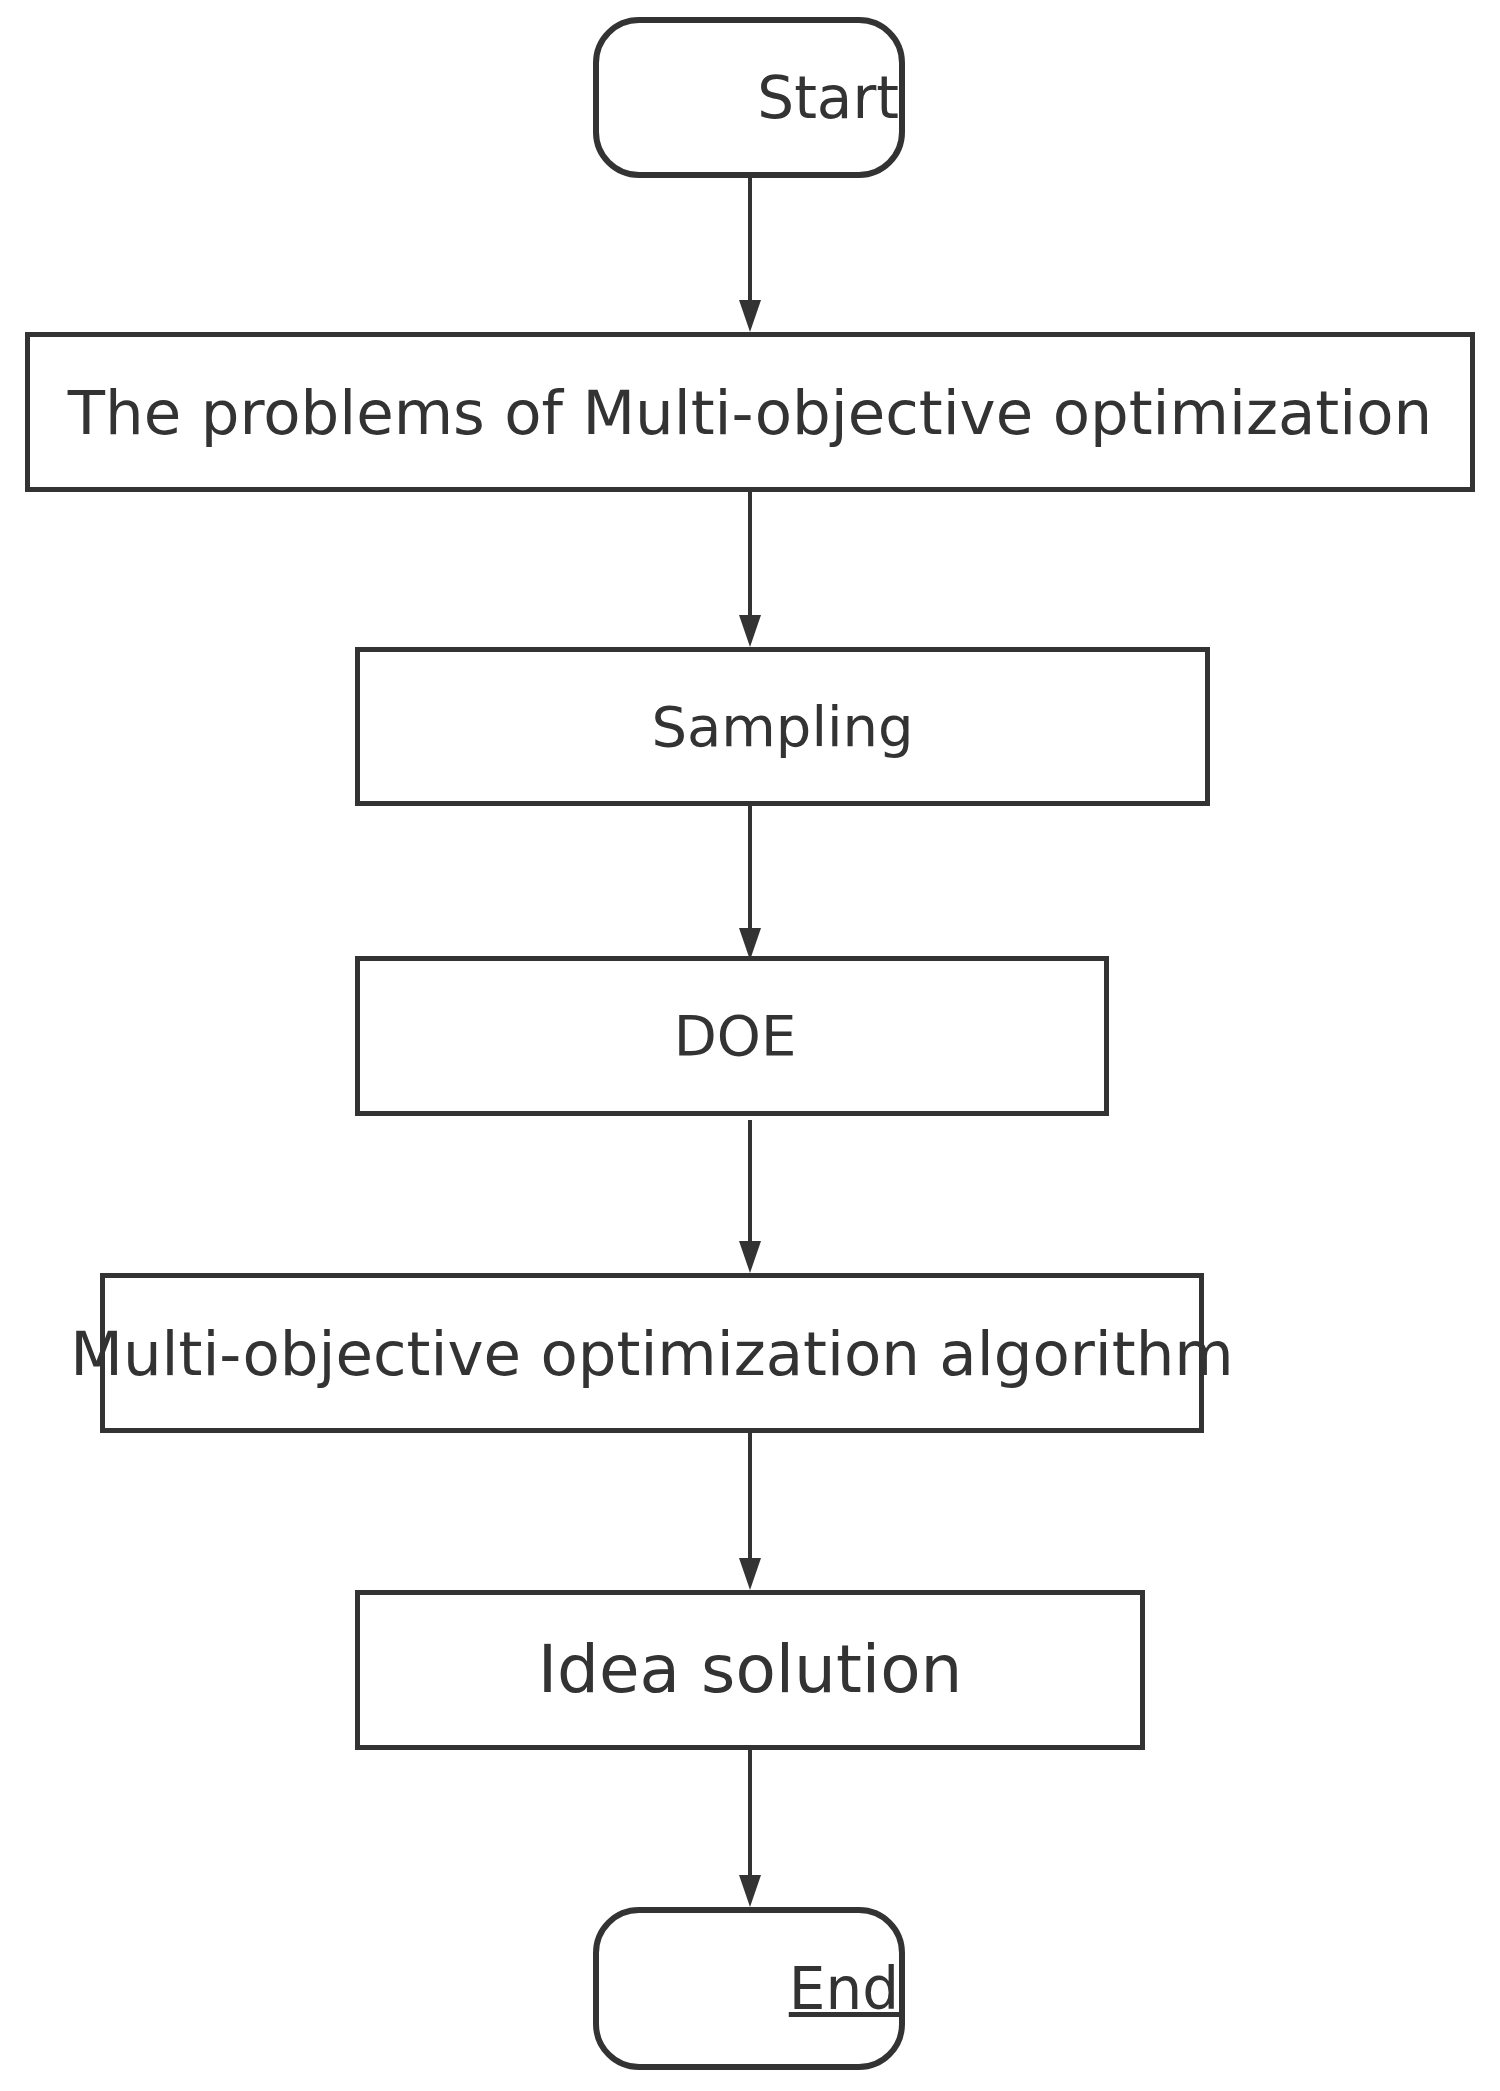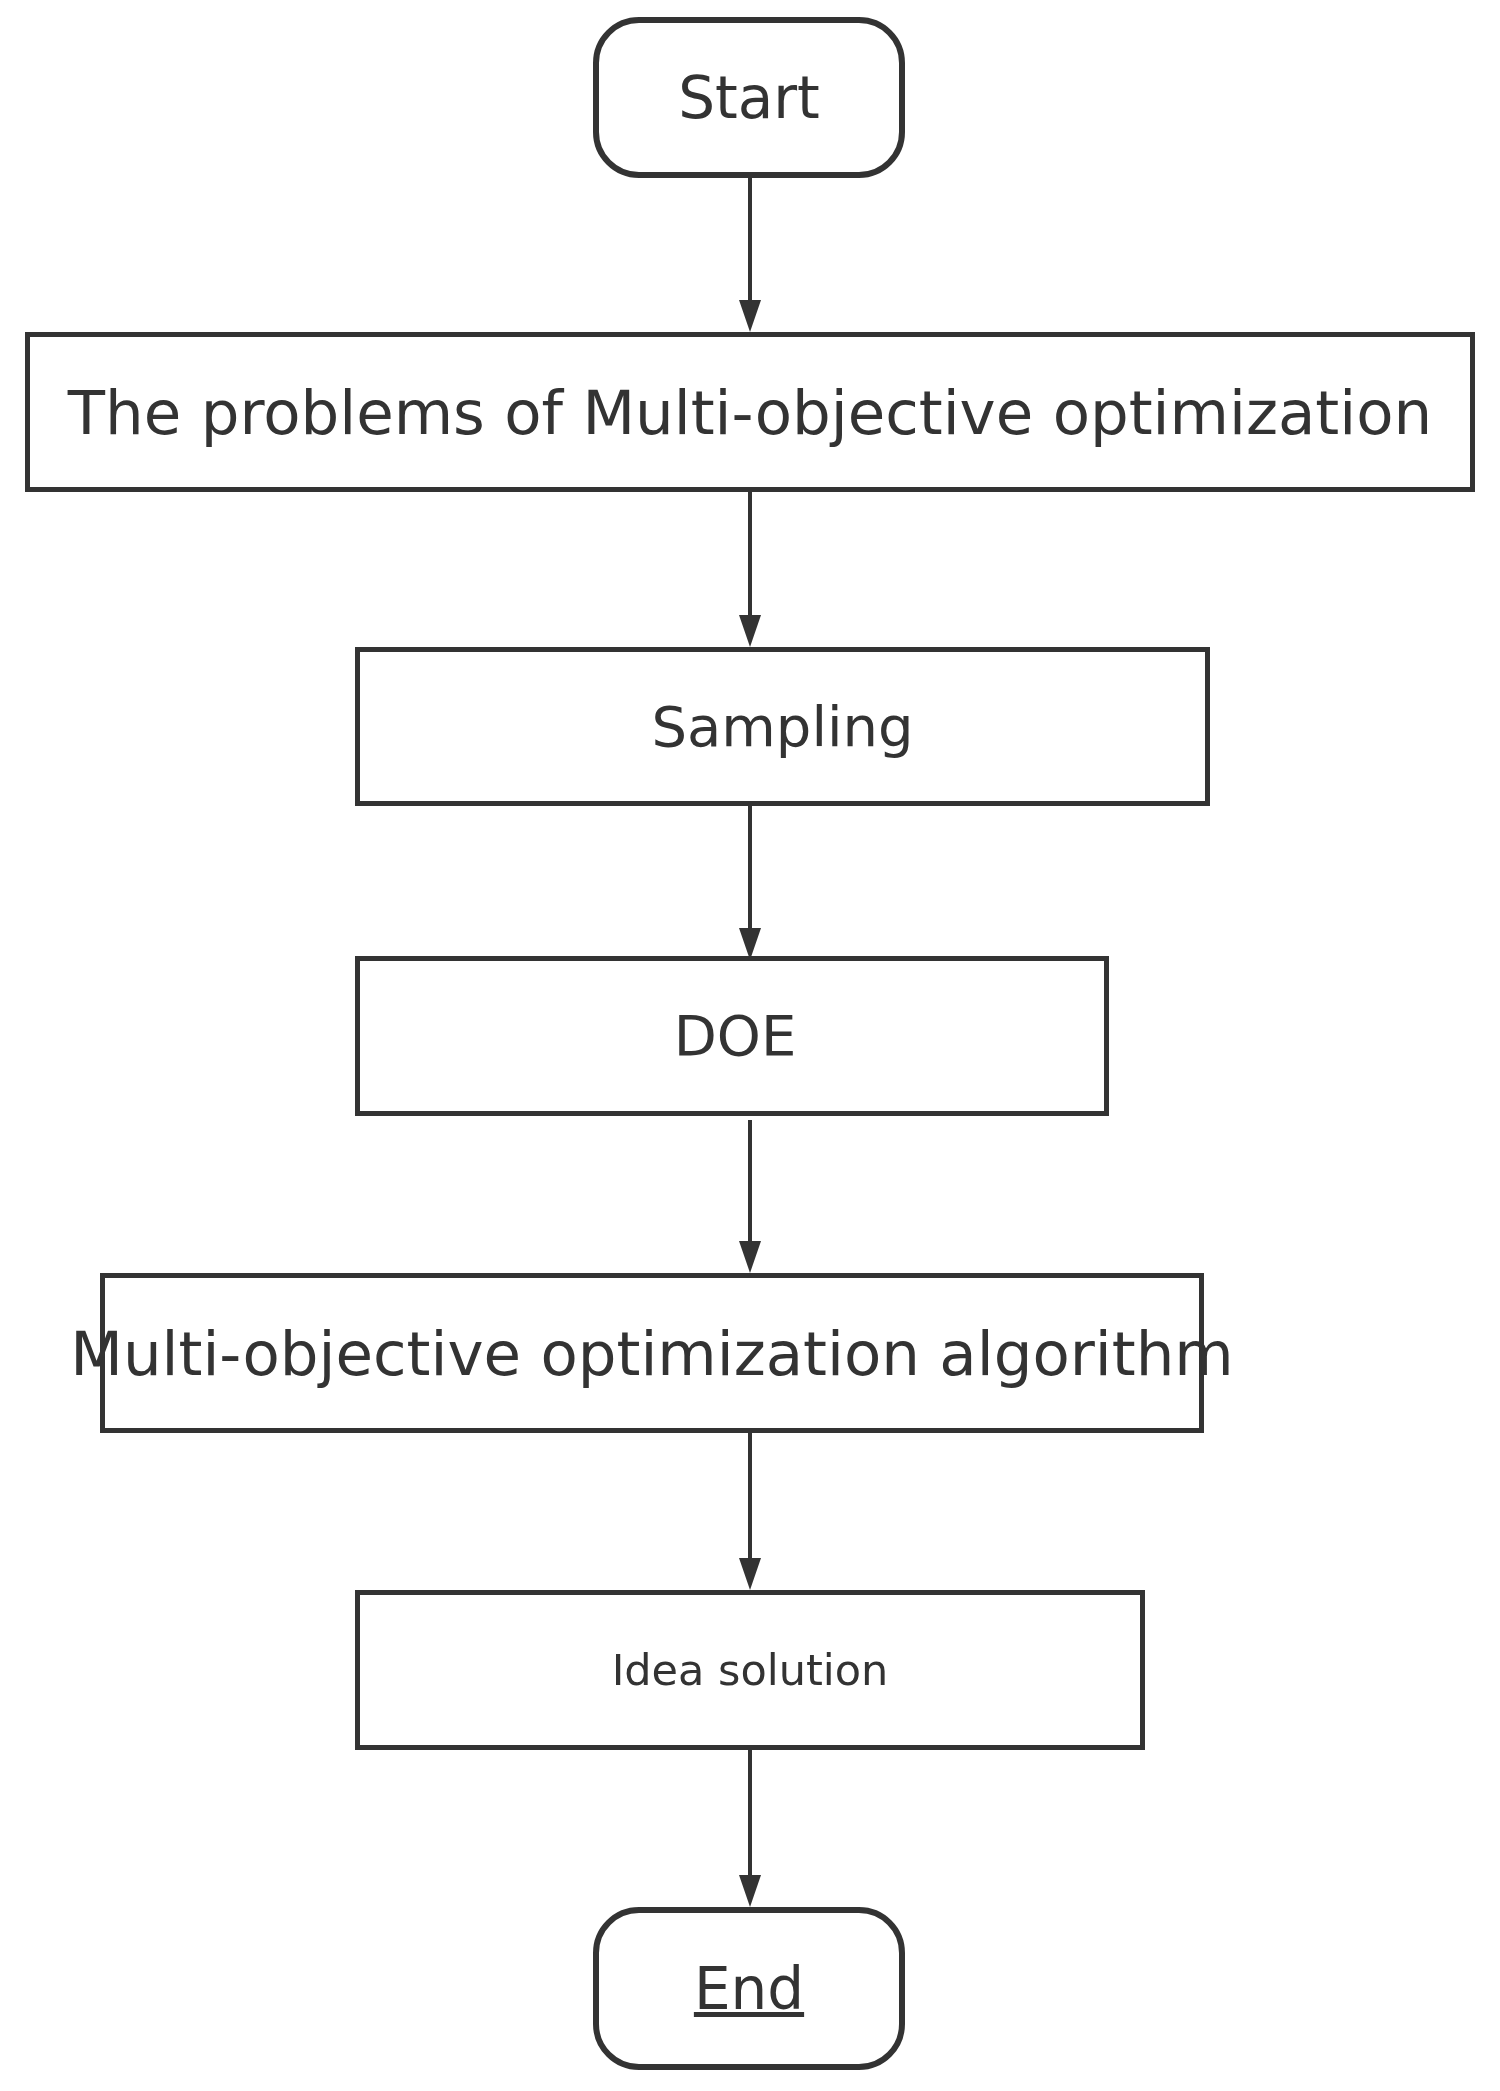--- a/index.html
+++ b/index.html
@@ -28,41 +28,42 @@
     align-items: center;
     justify-content: center;
     color: #333333;
     line-height: 1;
     text-align: center;
     white-space: nowrap;
   }
   .node.terminal {
     border-radius: 46px;
     border-width: 6px;
+    justify-content: flex-end;
   }
   .node-label {
     display: block;
     color: #333333;
     font-weight: 400;
   }
   
   #node-start      { left: 593px;  top: 17px;   width: 312px;  height: 161px; }
   #node-problems   { left: 25px;   top: 332px;  width: 1450px; height: 160px; }
   #node-sampling   { left: 355px;  top: 647px;  width: 855px;  height: 159px; }
   #node-doe        { left: 355px;  top: 956px;  width: 754px;  height: 160px; padding-left: 6px; }
   #node-algorithm  { left: 100px;  top: 1273px; width: 1104px; height: 160px; }
   #node-idea       { left: 355px;  top: 1590px; width: 790px;  height: 160px; }
   #node-end        { left: 593px;  top: 1907px; width: 312px;  height: 163px; text-decoration: underline; }
 
   #node-start   .node-label { font-size: 58px; }
   #node-problems .node-label { font-size: 61px; }
   #node-sampling .node-label { font-size: 56px; }
   #node-doe      .node-label { font-size: 56px; }
   #node-algorithm .node-label { font-size: 61px; }
-  #node-idea     .node-label { font-size: 43px; }
+  #node-idea     .node-label { font-size: 66px; }
   #node-end      .node-label { font-size: 58px; }
 
   
   .connector {
     position: absolute;
     left: 744px;
     width: 12px;
   }
   .connector .stem {
     position: absolute;

